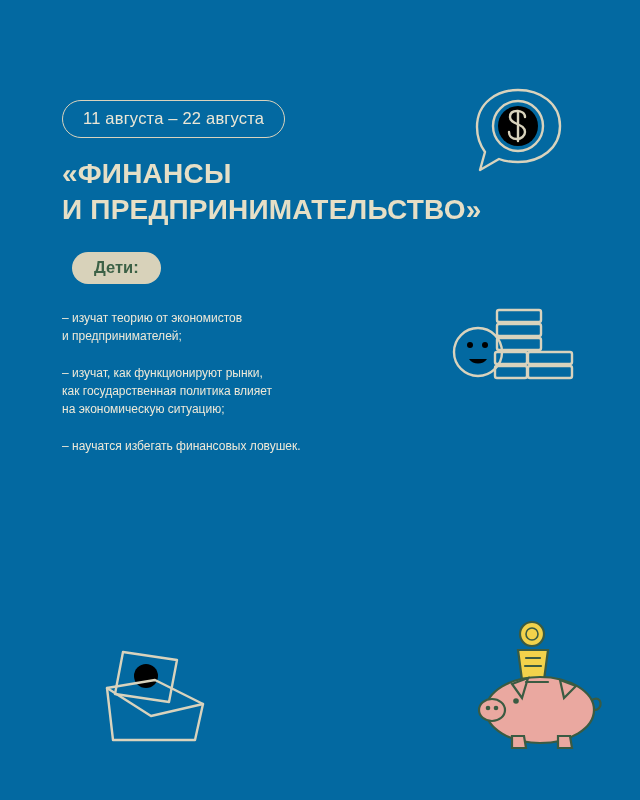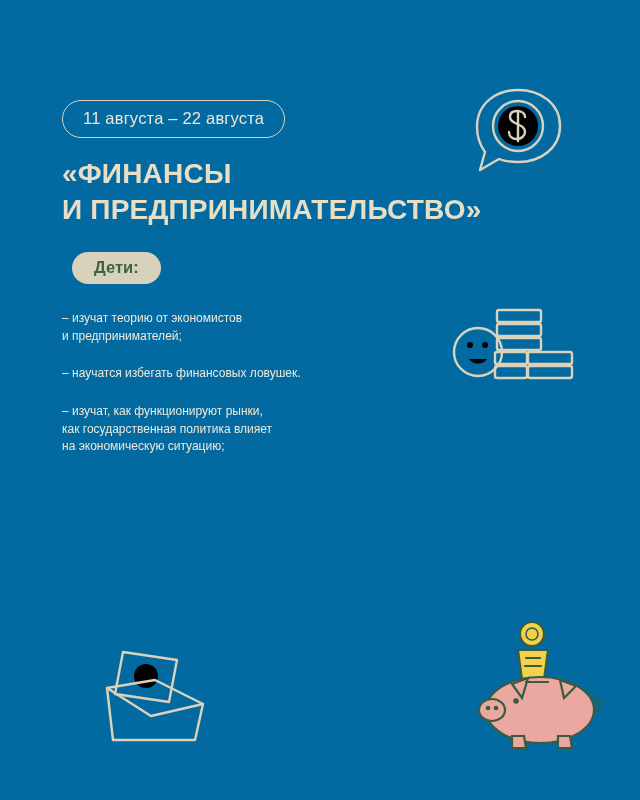--- a/index.html
+++ b/index.html
@@ -114,26 +114,26 @@
   </div>
 
   <div class="kids-tag">Дети:</div>
 
   <div class="body-list">
     <div class="item">
       <p style="white-space: pre-line;">– изучат теорию от экономистов
 и предпринимателей;</p>
     </div>
     <div class="item">
-      <p style="white-space: pre-line;">– научатся избегать финансовых ловушек.</p>
-    </div>
-    <div class="item">
       <p style="white-space: pre-line;">– изучат, как функционируют рынки,
 как государственная политика влияет
 на экономическую ситуацию;</p>
+    </div>
+    <div class="item">
+      <p style="white-space: pre-line;">– научатся избегать финансовых ловушек.</p>
     </div>
   </div>
 
   <div class="deco" id="speech-bubble-dollar">
     <svg width="120" height="110" viewBox="0 0 120 110">
       <path class="chalk" d="M25 47 C25 22 46 10 66 10 C88 10 108 23 108 46 C108 68 89 82 66 82 C58 82 52 81 47 79 L28 90 L33 72 C28 65 25 57 25 47 Z"></path>
       <circle class="chalk" cx="66" cy="46" r="25"></circle>
       <circle class="chalk-thin" cx="66" cy="46" r="20"></circle>
       <path class="chalk" d="M66 31 L66 61"></path>
       <path class="chalk" d="M73 37 C73 33 69 31 65 31 C61 31 58 33 58 37 C58 45 73 43 73 52 C73 56 69 59 65 59 C60 59 57 56 57 52"></path>

